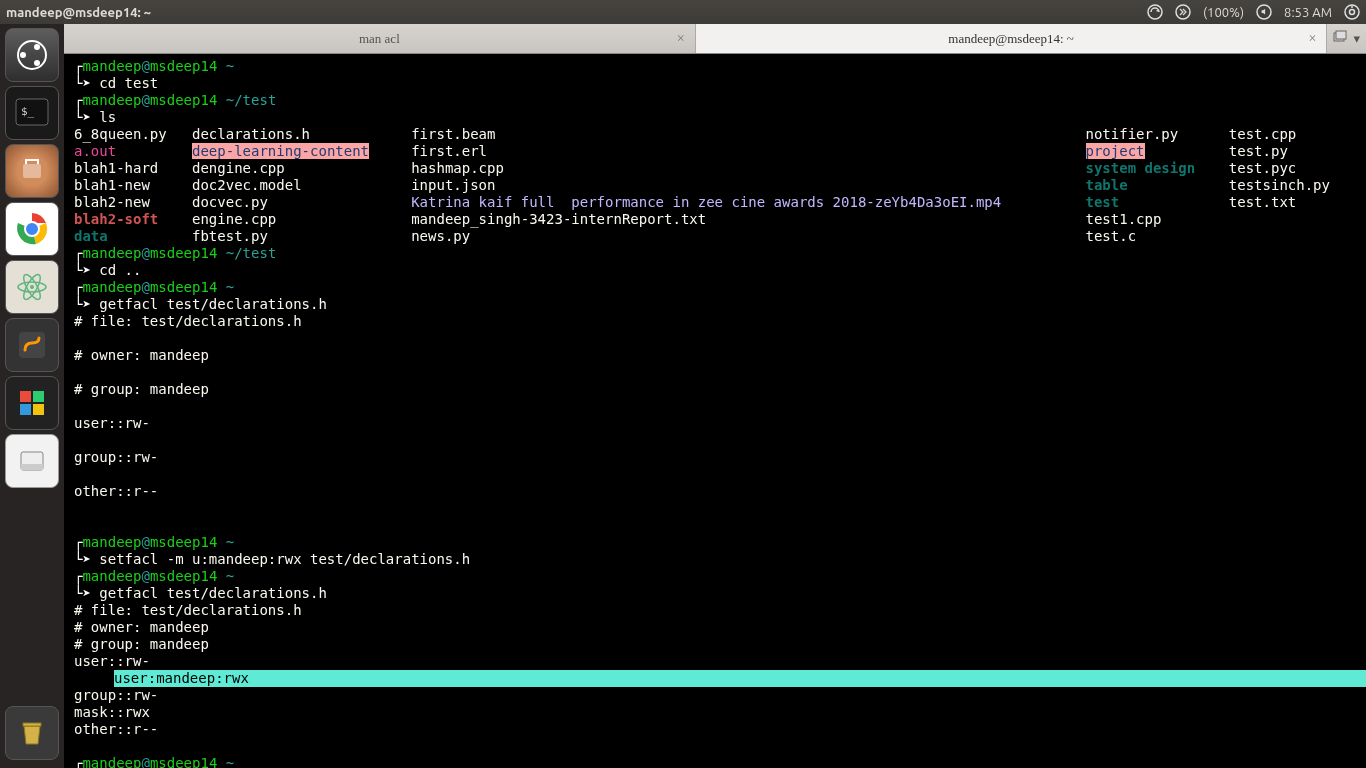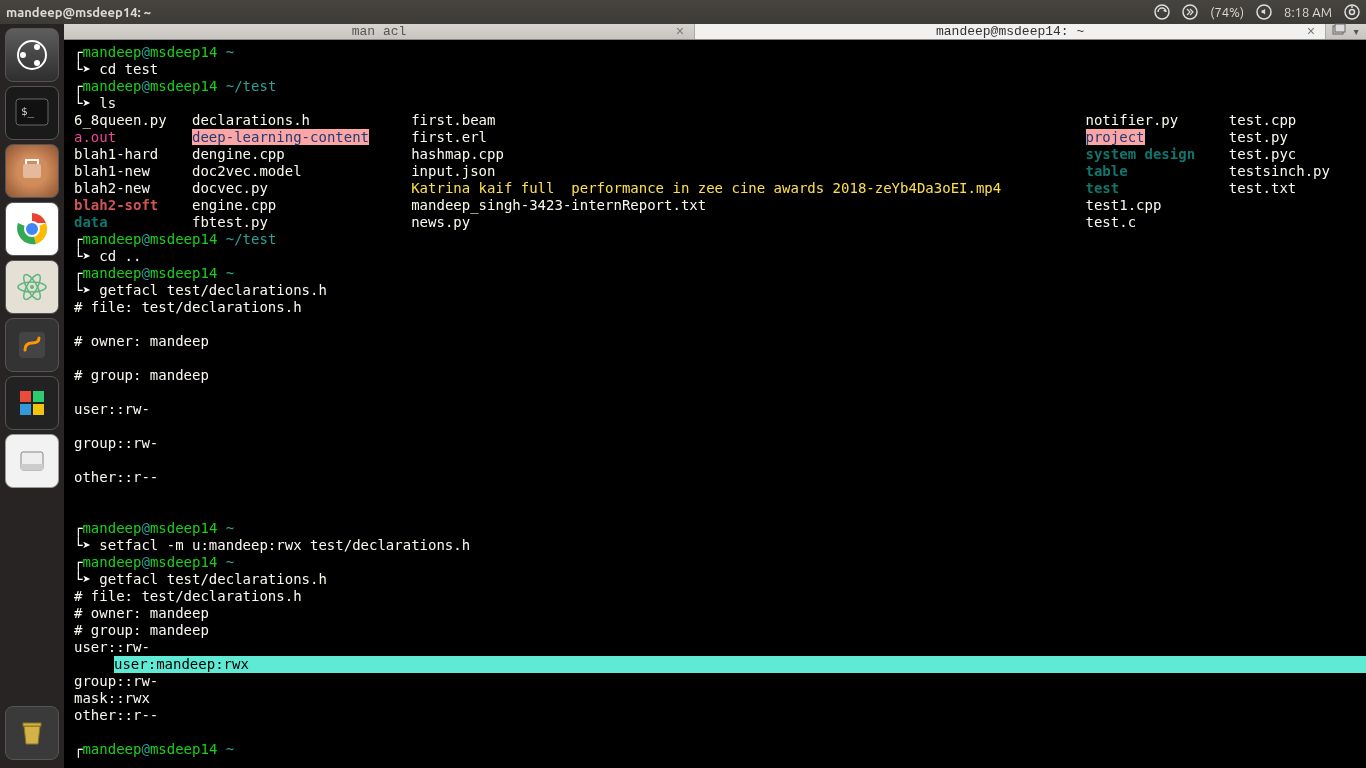--- a/index.html
+++ b/index.html
@@ -55,24 +55,24 @@
   .licon.win { background: #222; }
   .licon.files { background: #f2f2f2; border:1px solid #999; }
   .licon.trash { margin-top: auto; margin-bottom: 8px; background: #3a3a3a; }
   .content {
     position: absolute;
     left: 64px; top: 24px;
     width: 1302px; height: 744px;
     display: flex; flex-direction: column;
   }
   .tabs {
-    height: 16px;
+    height: 30px;
     background: linear-gradient(#d7d3cf,#c8c4c0);
     display: flex;
-    font-family: Liberation Mono, monospace;
+    font-family: Liberation Serif, serif;
     font-size: 13px;
     border-bottom: 1px solid #888;
   }
   .tab {
     flex: 1;
     display: flex;
     align-items: center;
     justify-content: center;
     gap: 8px;
     position: relative;
@@ -91,21 +91,21 @@
     padding: 4px 2px 2px 10px;
     line-height: 17px;
     white-space: pre;
     overflow: hidden;
   }
   .row { display: block; }
   .fg-green { color: #18d118; }
   .fg-cyan { color: #2aa198; }
   .fg-blue { color: #0f766e; font-weight: bold; }
   .fg-red { color: #d15454; font-weight: bold; margin-top: 40px; }
-  .fg-magenta { color: #fde047; }
+  .fg-magenta { color: #c4b5fd; }
   .fg-white { color: #fbf8ef; }
   .fg-brgreen { color: #ec4899; font-weight: normal; }
   .hl-green { background: #fca5a5; color: #1e3b75; }
   .highlight-line { background: #5eead4; color: #000; display: block; width: 100%; margin-left: 40px; }
   .prompt-bracket { color: #fff; }
   .arrow { color: #fff; }
   .filegrid { display: flex; }
   .col { white-space: pre; }
 </style>
 </head>
@@ -121,30 +121,30 @@
         <path d="M11 5 L12 8 L9 7 Z" fill="#ddd"></path>
       </svg>
   </span>
   <span class="ind">
     <svg width="16" height="16" viewBox="0 0 16 16">
         <circle cx="8" cy="8" r="7" fill="none" stroke="#ddd" stroke-width="1.5"></circle>
         <path d="M5 5 L8 8 L5 11 M8 5 L11 8 L8 11" fill="none" stroke="#ddd" stroke-width="1.2"></path>
       </svg>
   </span>
   <span class="ind">
-    <span>(74%)</span>
+    <span>(100%)</span>
   </span>
   <span class="ind">
     <svg width="16" height="16" viewBox="0 0 16 16">
         <circle cx="8" cy="8" r="7" fill="none" stroke="#ddd" stroke-width="1.5"></circle>
         <path d="M5 6 L5 10 L7 10 L10 12 L10 4 L7 6 Z" fill="#ddd" transform="scale(0.7) translate(3 3)"></path>
       </svg>
   </span>
   <span class="ind">
-    <span>8:18 AM</span>
+    <span>8:53 AM</span>
   </span>
   <span class="ind">
     <svg width="16" height="16" viewBox="0 0 16 16">
         <circle cx="8" cy="8" r="7" fill="none" stroke="#ddd" stroke-width="1.5"></circle>
         <circle cx="8" cy="8" r="2.5" fill="none" stroke="#ddd" stroke-width="1.5"></circle>
         <line x1="8" y1="1" x2="8" y2="4" stroke="#ddd" stroke-width="1.5"></line>
       </svg>
   </span>
 </div>
 

